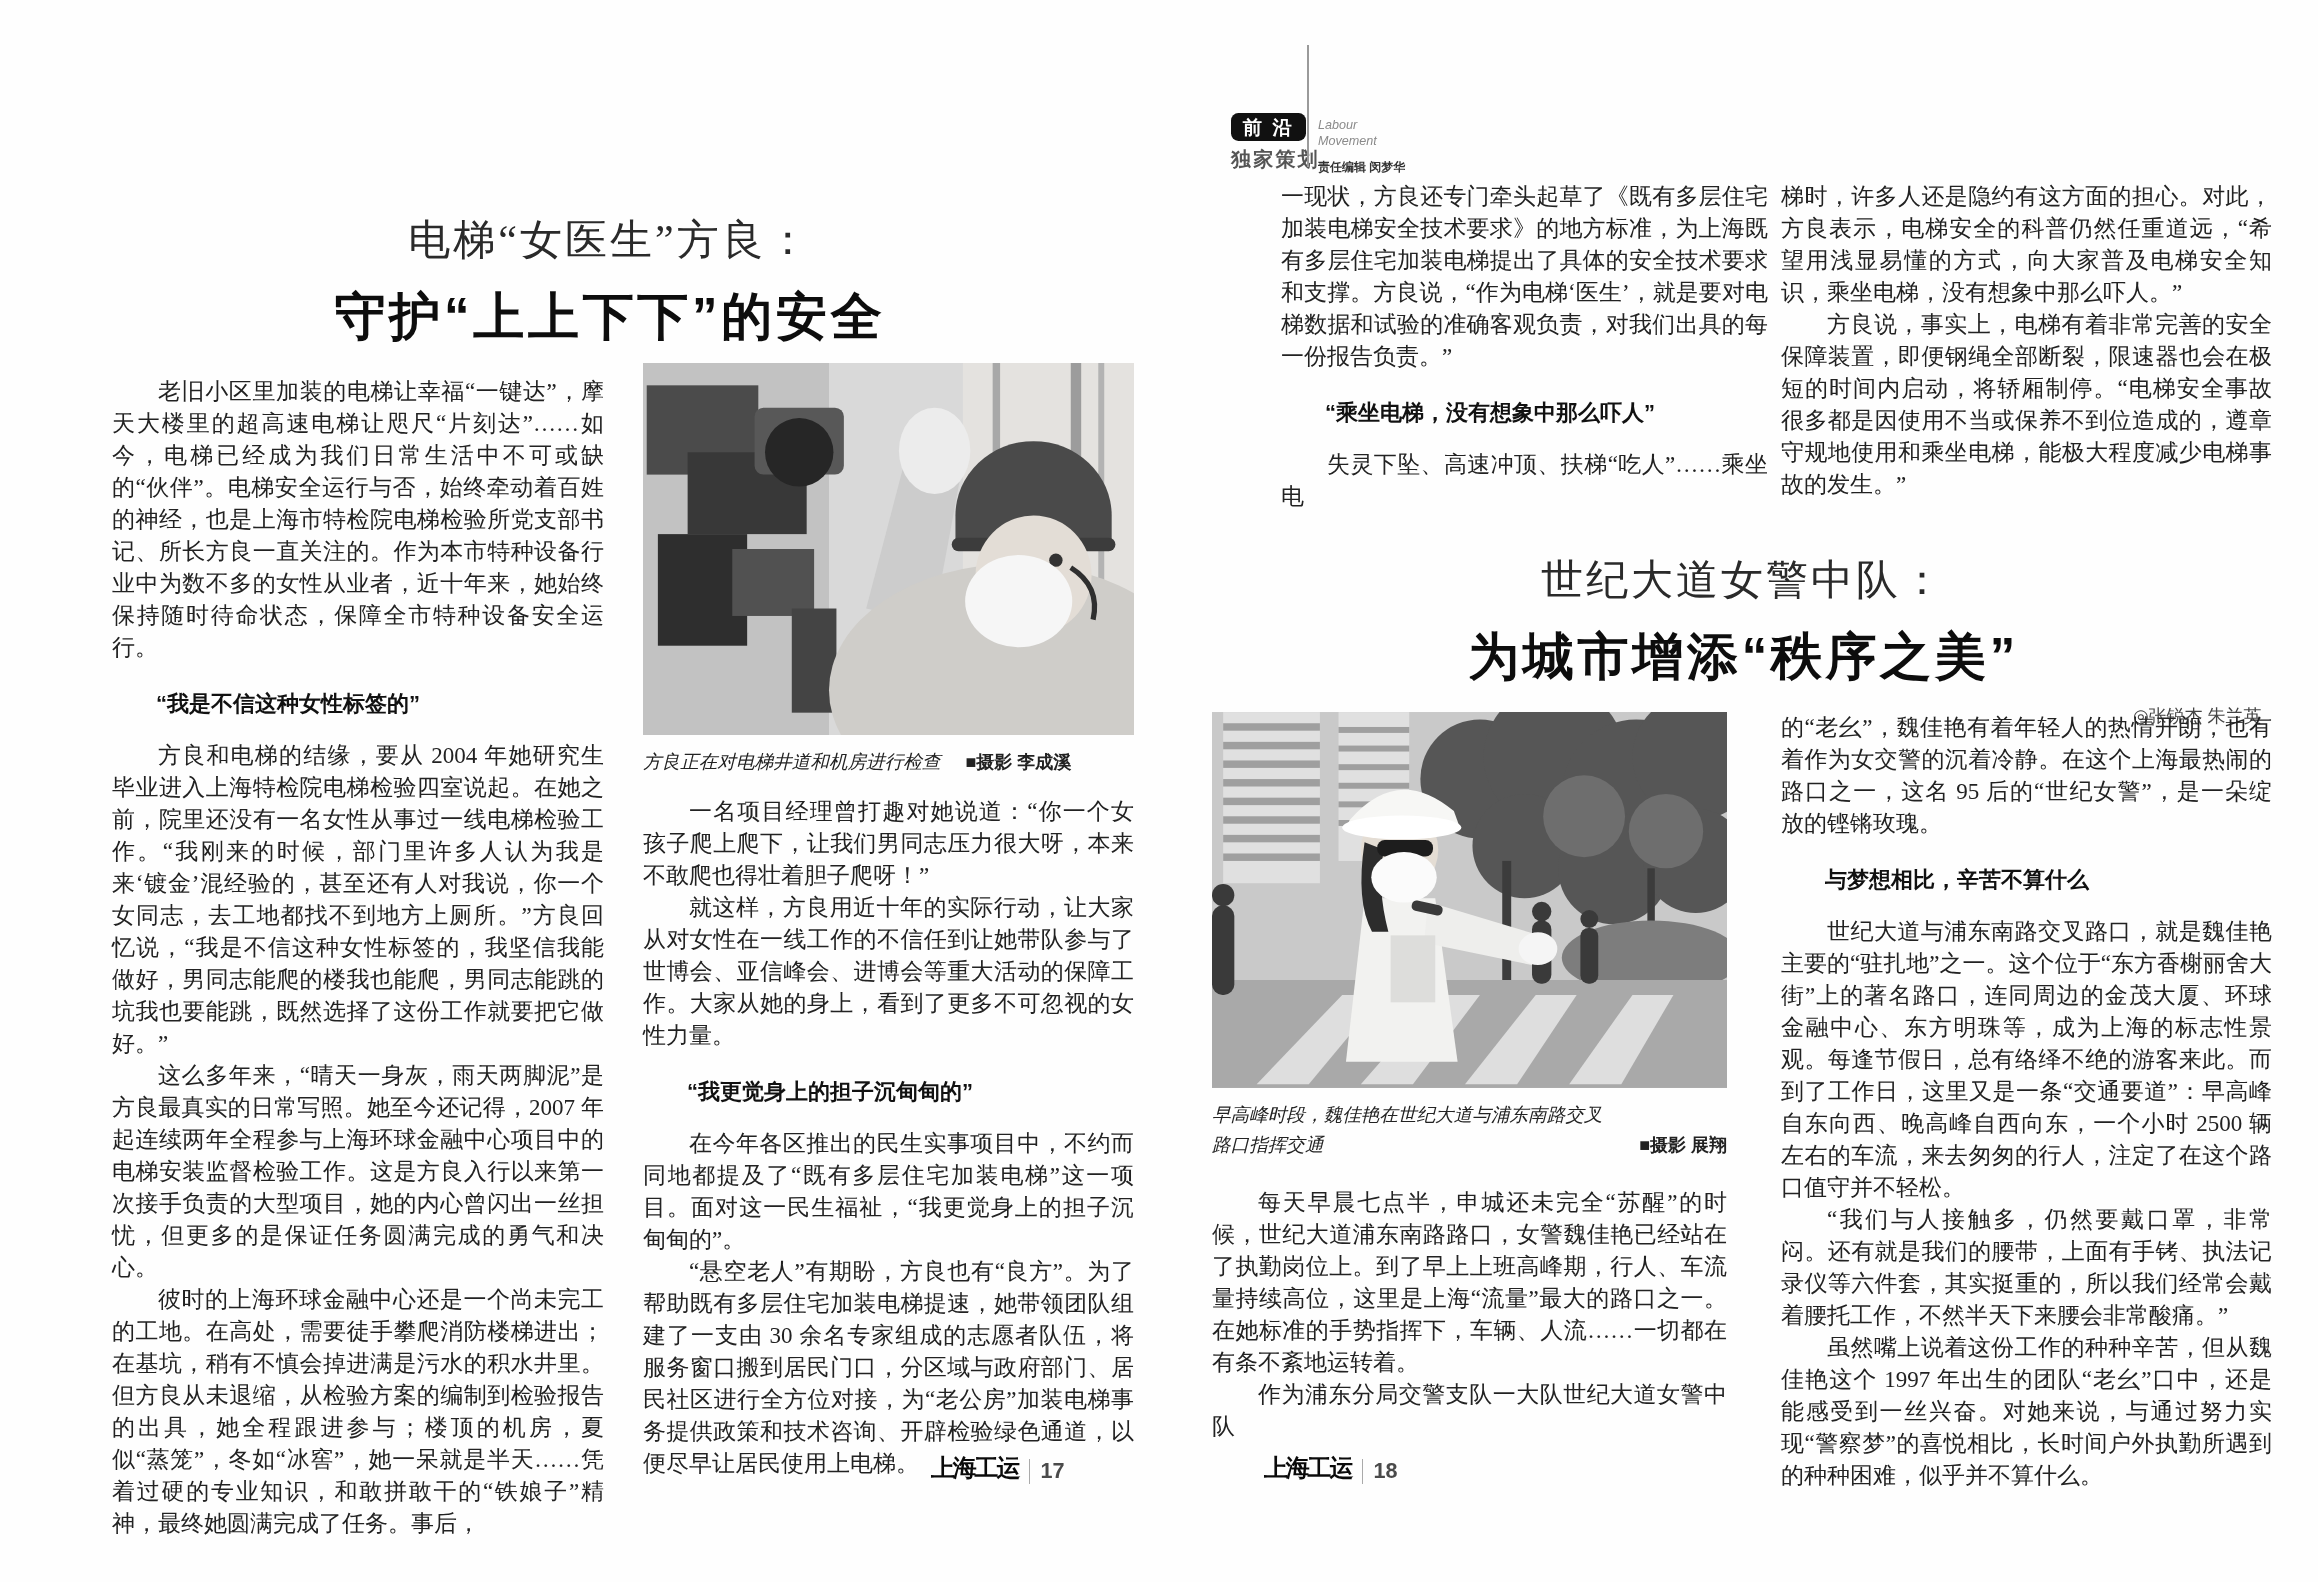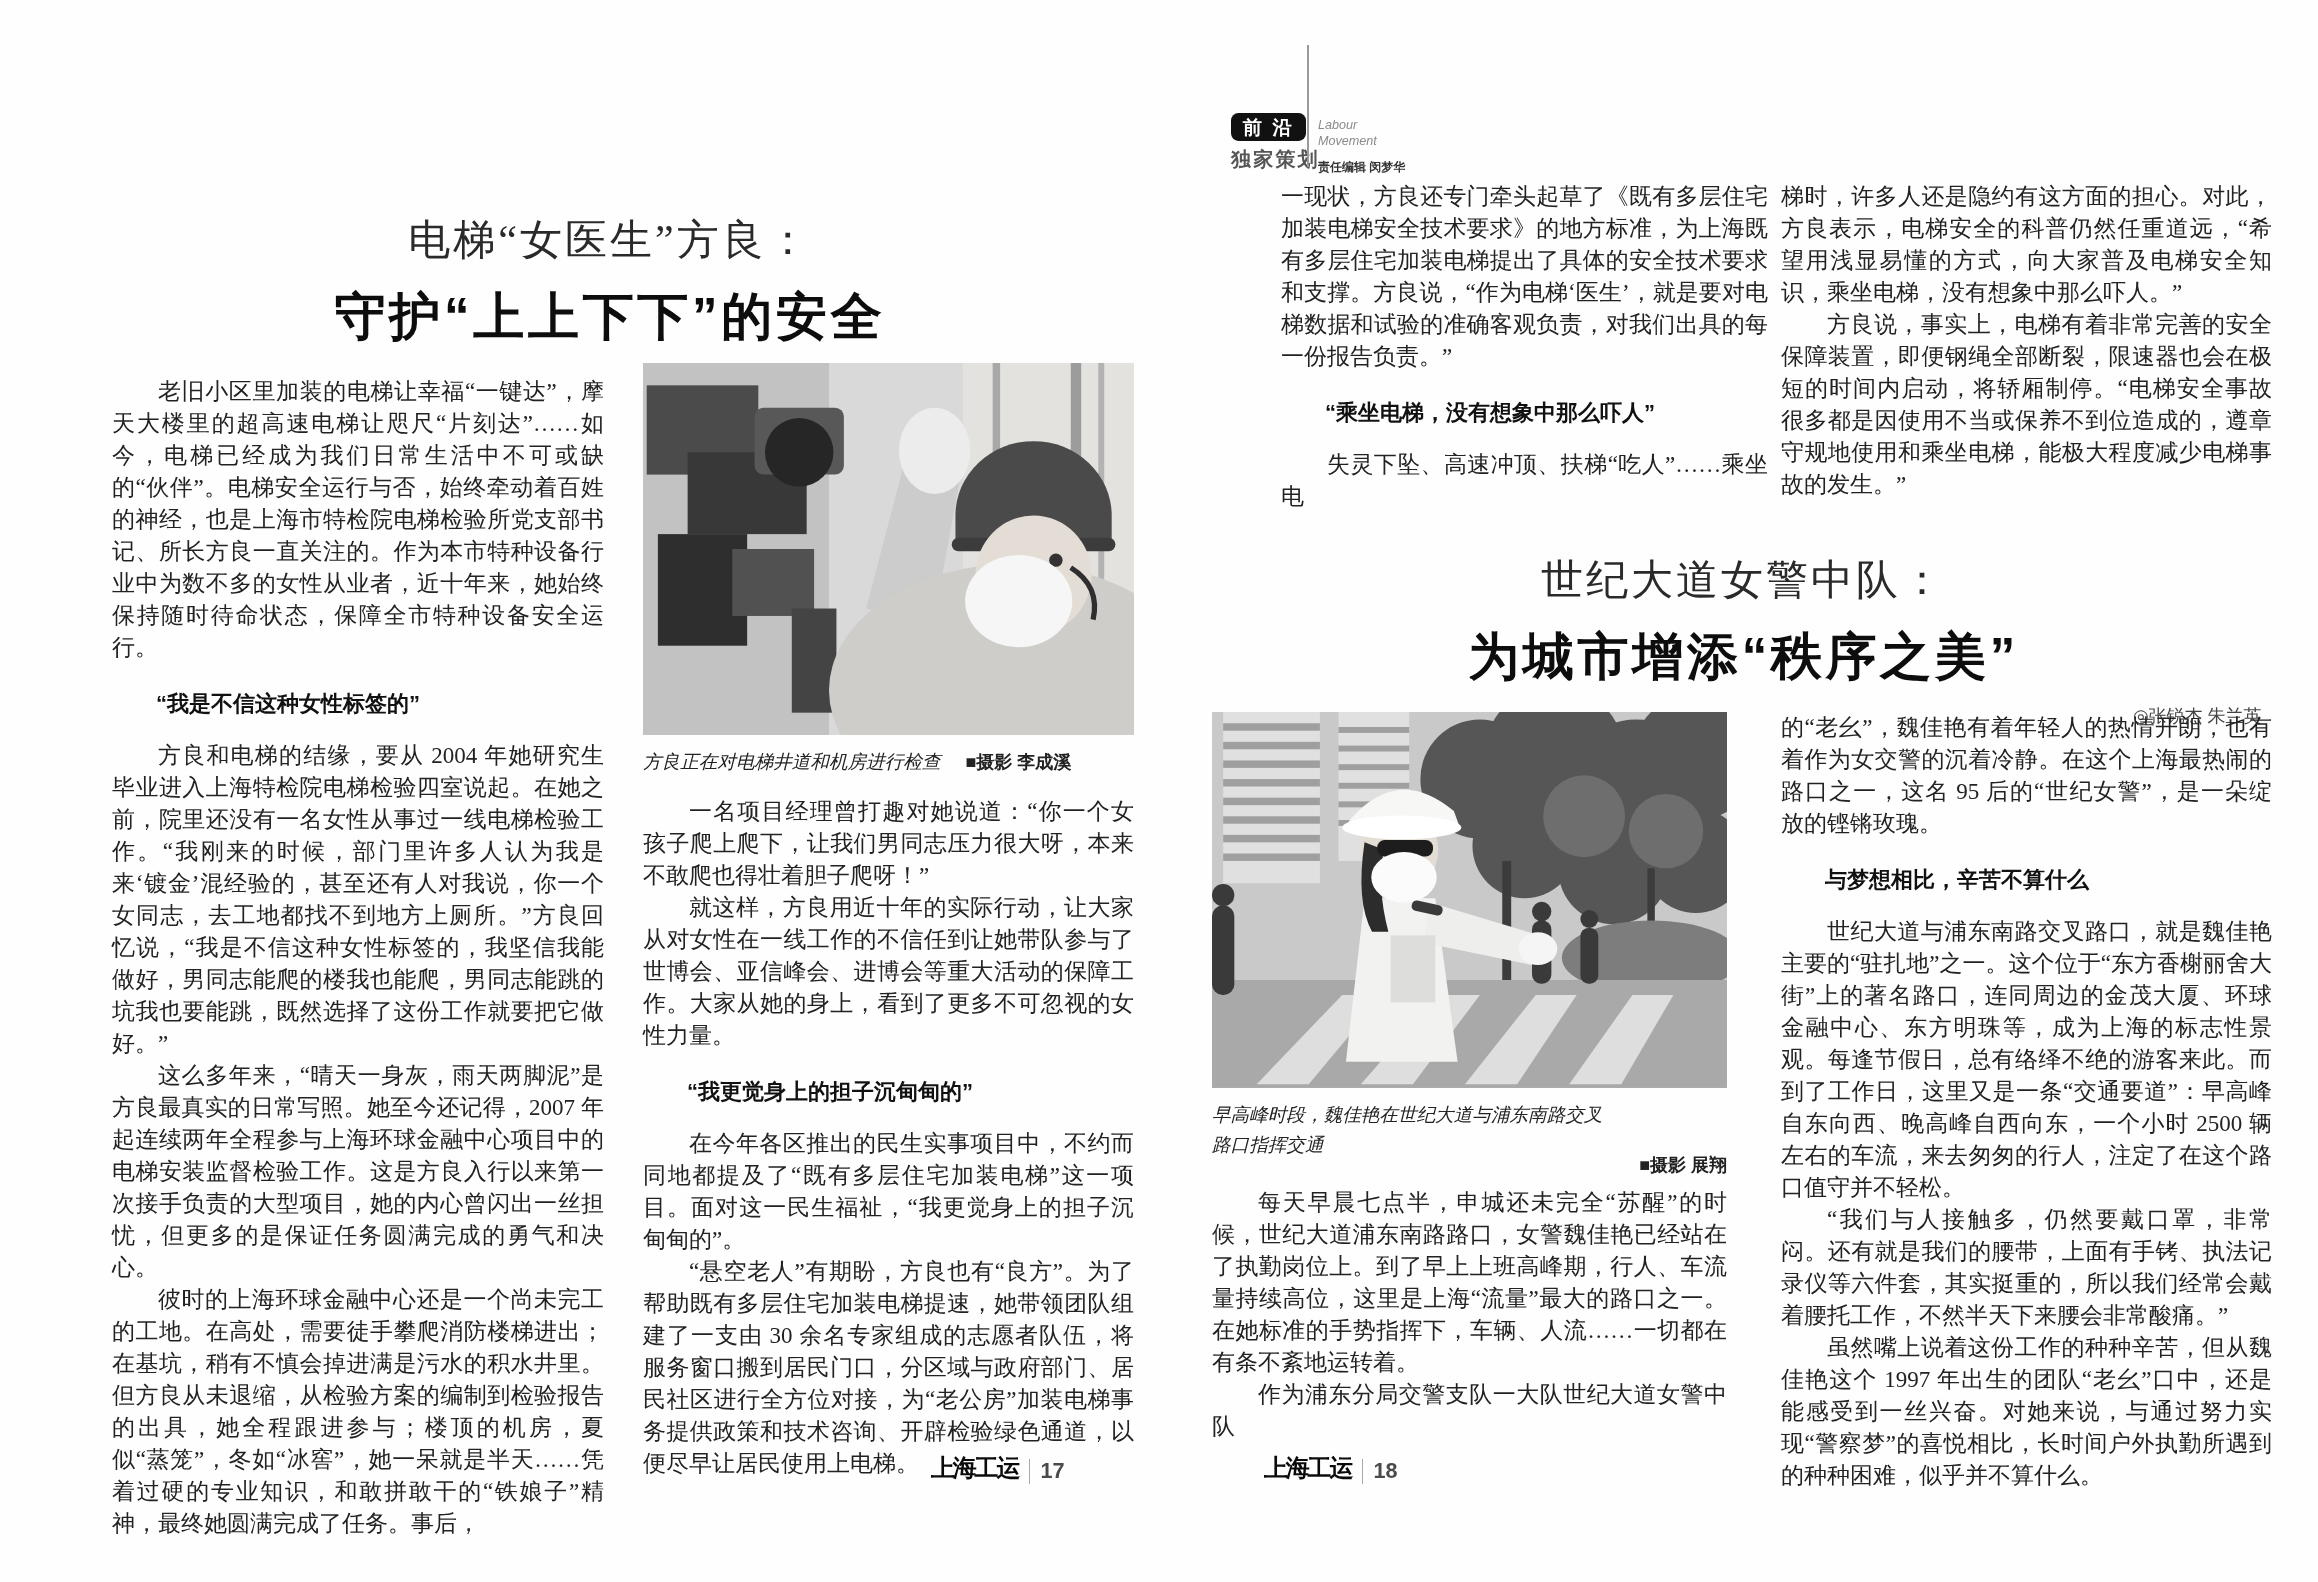--- a/index.html
+++ b/index.html
@@ -37,21 +37,21 @@
   
   .photo{background:#d6d6d6;overflow:hidden;line-height:0;}
   .caption{
     font-size:18.6px;font-style:italic;color:#222;line-height:30px;margin-top:12px;
   }
   .caption .credit{
     font-style:normal;font-weight:700;margin-left:25px;
     font-family:"Liberation Sans","DejaVu Sans",sans-serif;font-size:18px;
   }
   .credit-right{float:right;font-style:normal;font-weight:700;
-    font-family:"Liberation Sans","DejaVu Sans",sans-serif;font-size:18px;margin-top:20px;}
+    font-family:"Liberation Sans","DejaVu Sans",sans-serif;font-size:18px;}
   
   .badge-box{
     background:#111;color:#fff;border-radius:7.4px;
     width:68px;height:28px;display:flex;align-items:center;justify-content:center;
     font-size:19.3px;font-weight:700;letter-spacing:10.4px;padding-left:7.4px;
     font-family:"Liberation Sans","DejaVu Sans",sans-serif;
   }
   .badge-series{
     font-size:20px;color:#555;letter-spacing:2.2px;margin-top:4.5px;font-weight:600;
     font-family:"Liberation Sans","DejaVu Sans",sans-serif;

